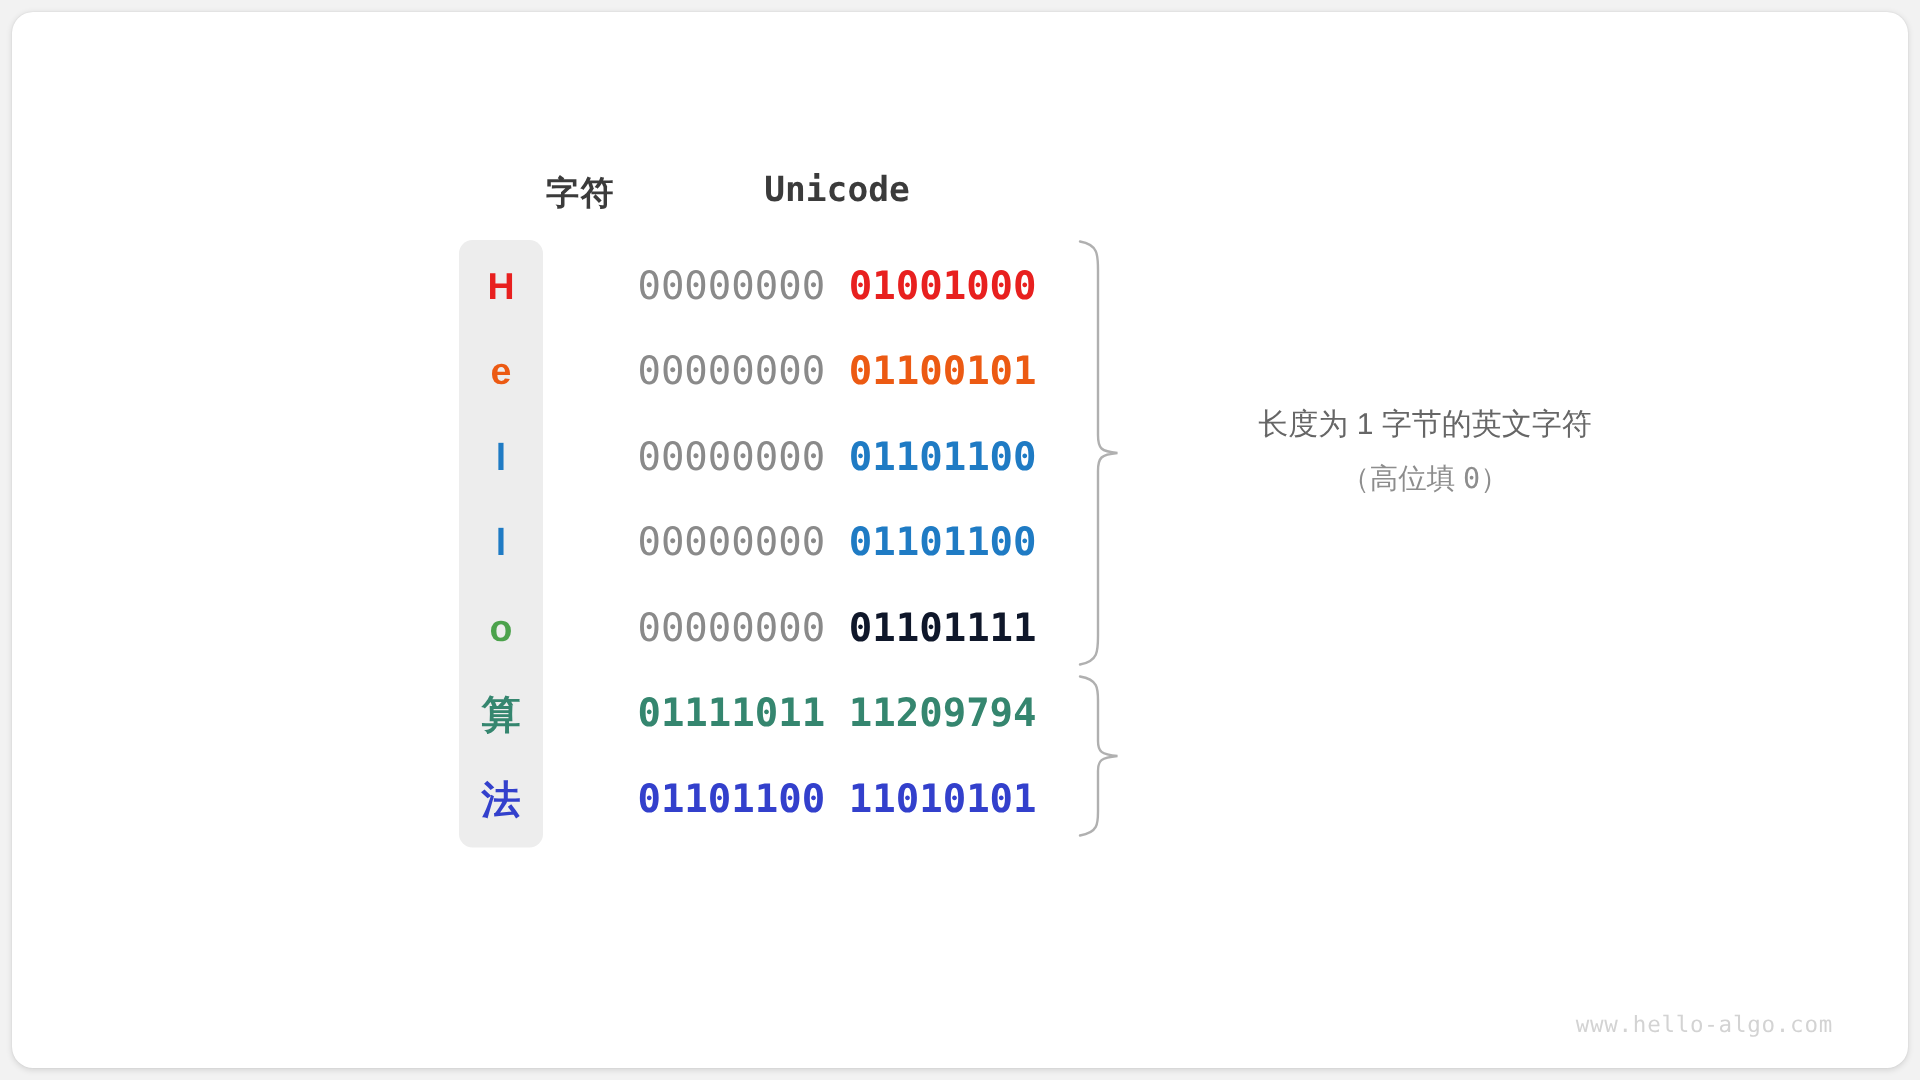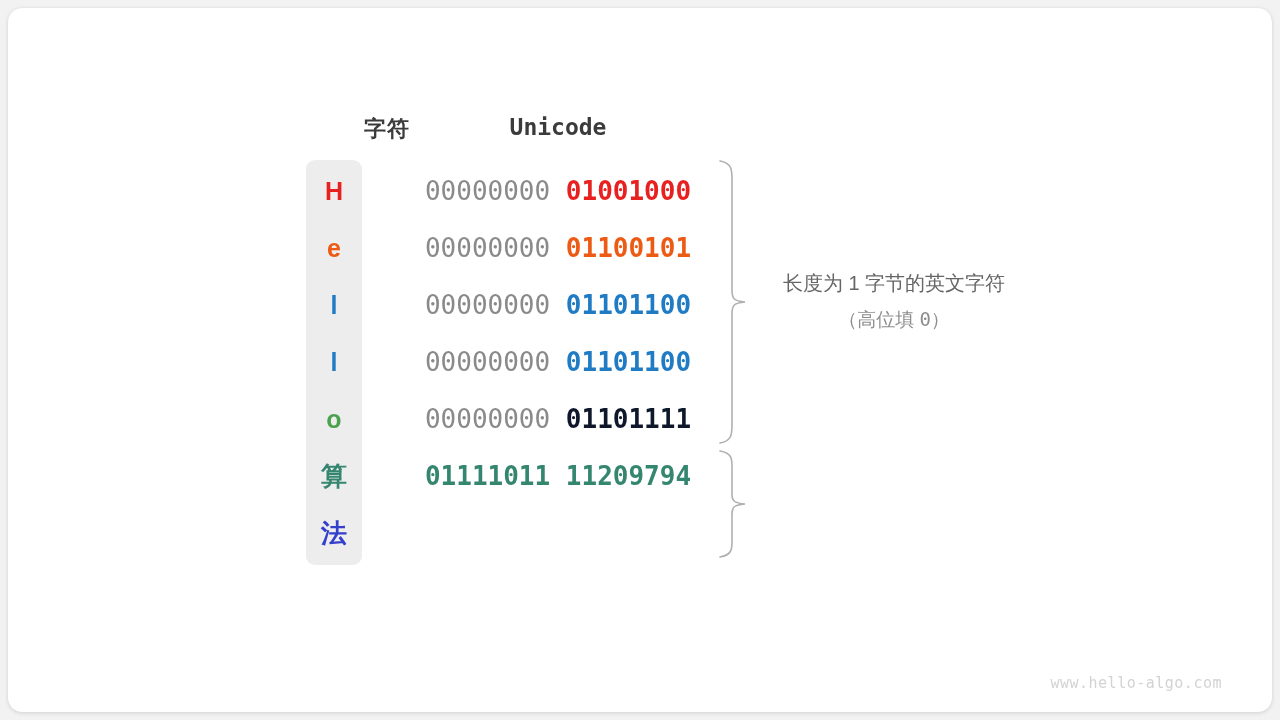--- a/index.html
+++ b/index.html
@@ -154,30 +154,31 @@
   <div class="char-cell" style="top: 404px; color: rgb(76, 162, 76);">o</div>
   <div class="char-cell cjk" style="top: 461px; color: rgb(53, 134, 111);">算</div>
   <div class="char-cell cjk" style="top: 518px; color: rgb(51, 64, 204);">法</div>
 
   <div class="bin-row" style="top:176px;"><span class="bin-hi">00000000</span> <span class="bin-lo" style="color: rgb(232, 32, 31);">01001000</span></div>
   <div class="bin-row" style="top:233px;"><span class="bin-hi">00000000</span> <span class="bin-lo" style="color: rgb(236, 90, 19);">01100101</span></div>
   <div class="bin-row" style="top:290px;"><span class="bin-hi">00000000</span> <span class="bin-lo" style="color: rgb(31, 123, 196);">01101100</span></div>
   <div class="bin-row" style="top:347px;"><span class="bin-hi">00000000</span> <span class="bin-lo" style="color: rgb(31, 123, 196);">01101100</span></div>
   <div class="bin-row" style="top:404px;"><span class="bin-hi">00000000</span> <span class="bin-lo" style="color: #0f172a;">01101111</span></div>
   <div class="bin-row" style="top:461px;"><span class="bin-lo" style="color: rgb(53, 134, 111);">01111011</span> <span class="bin-lo" style="color: rgb(53, 134, 111);">11209794</span></div>
+  <div class="bin-row" style="top:518px;"><span class="bin-lo" style="color: rgb(51, 64, 204);">01101100</span> <span class="bin-lo" style="color: rgb(51, 64, 204);">11010101</span></div>
 
   <svg class="brace" style="left:716px; top:158px;" width="34" height="288" viewBox="0 0 34 288">
     <path d="M 4 3 C 16 5, 16 12, 16 22 L 16 132 C 16 141, 18 143, 29 144 C 18 145, 16 147, 16 156 L 16 266 C 16 276, 16 283, 4 285" fill="none" stroke="#b0b0b0" stroke-width="1.6" stroke-linecap="round"></path>
   </svg>
 
   <svg class="brace" style="left:716px; top:448px;" width="34" height="112" viewBox="0 0 34 112">
     <path d="M 4 3 C 16 5, 16 11, 16 19 L 16 46 C 16 53, 18 55, 29 56 C 18 57, 16 59, 16 66 L 16 93 C 16 101, 16 107, 4 109" fill="none" stroke="#b0b0b0" stroke-width="1.6" stroke-linecap="round"></path>
   </svg>
 
-  <div class="anno" style="left:744px; top:265px; width:300px;">
+  <div class="anno" style="left:800px; top:265px; width:300px;">
     <div>长度为 1 字节的英文字符</div>
     <div class="anno-sub"><span>（高位填 </span><span class="mono0">0</span><span>）</span></div>
   </div>
 
 
   <div class="watermark">www.hello-algo.com</div>
 
 </div>
 
 </body></html>

